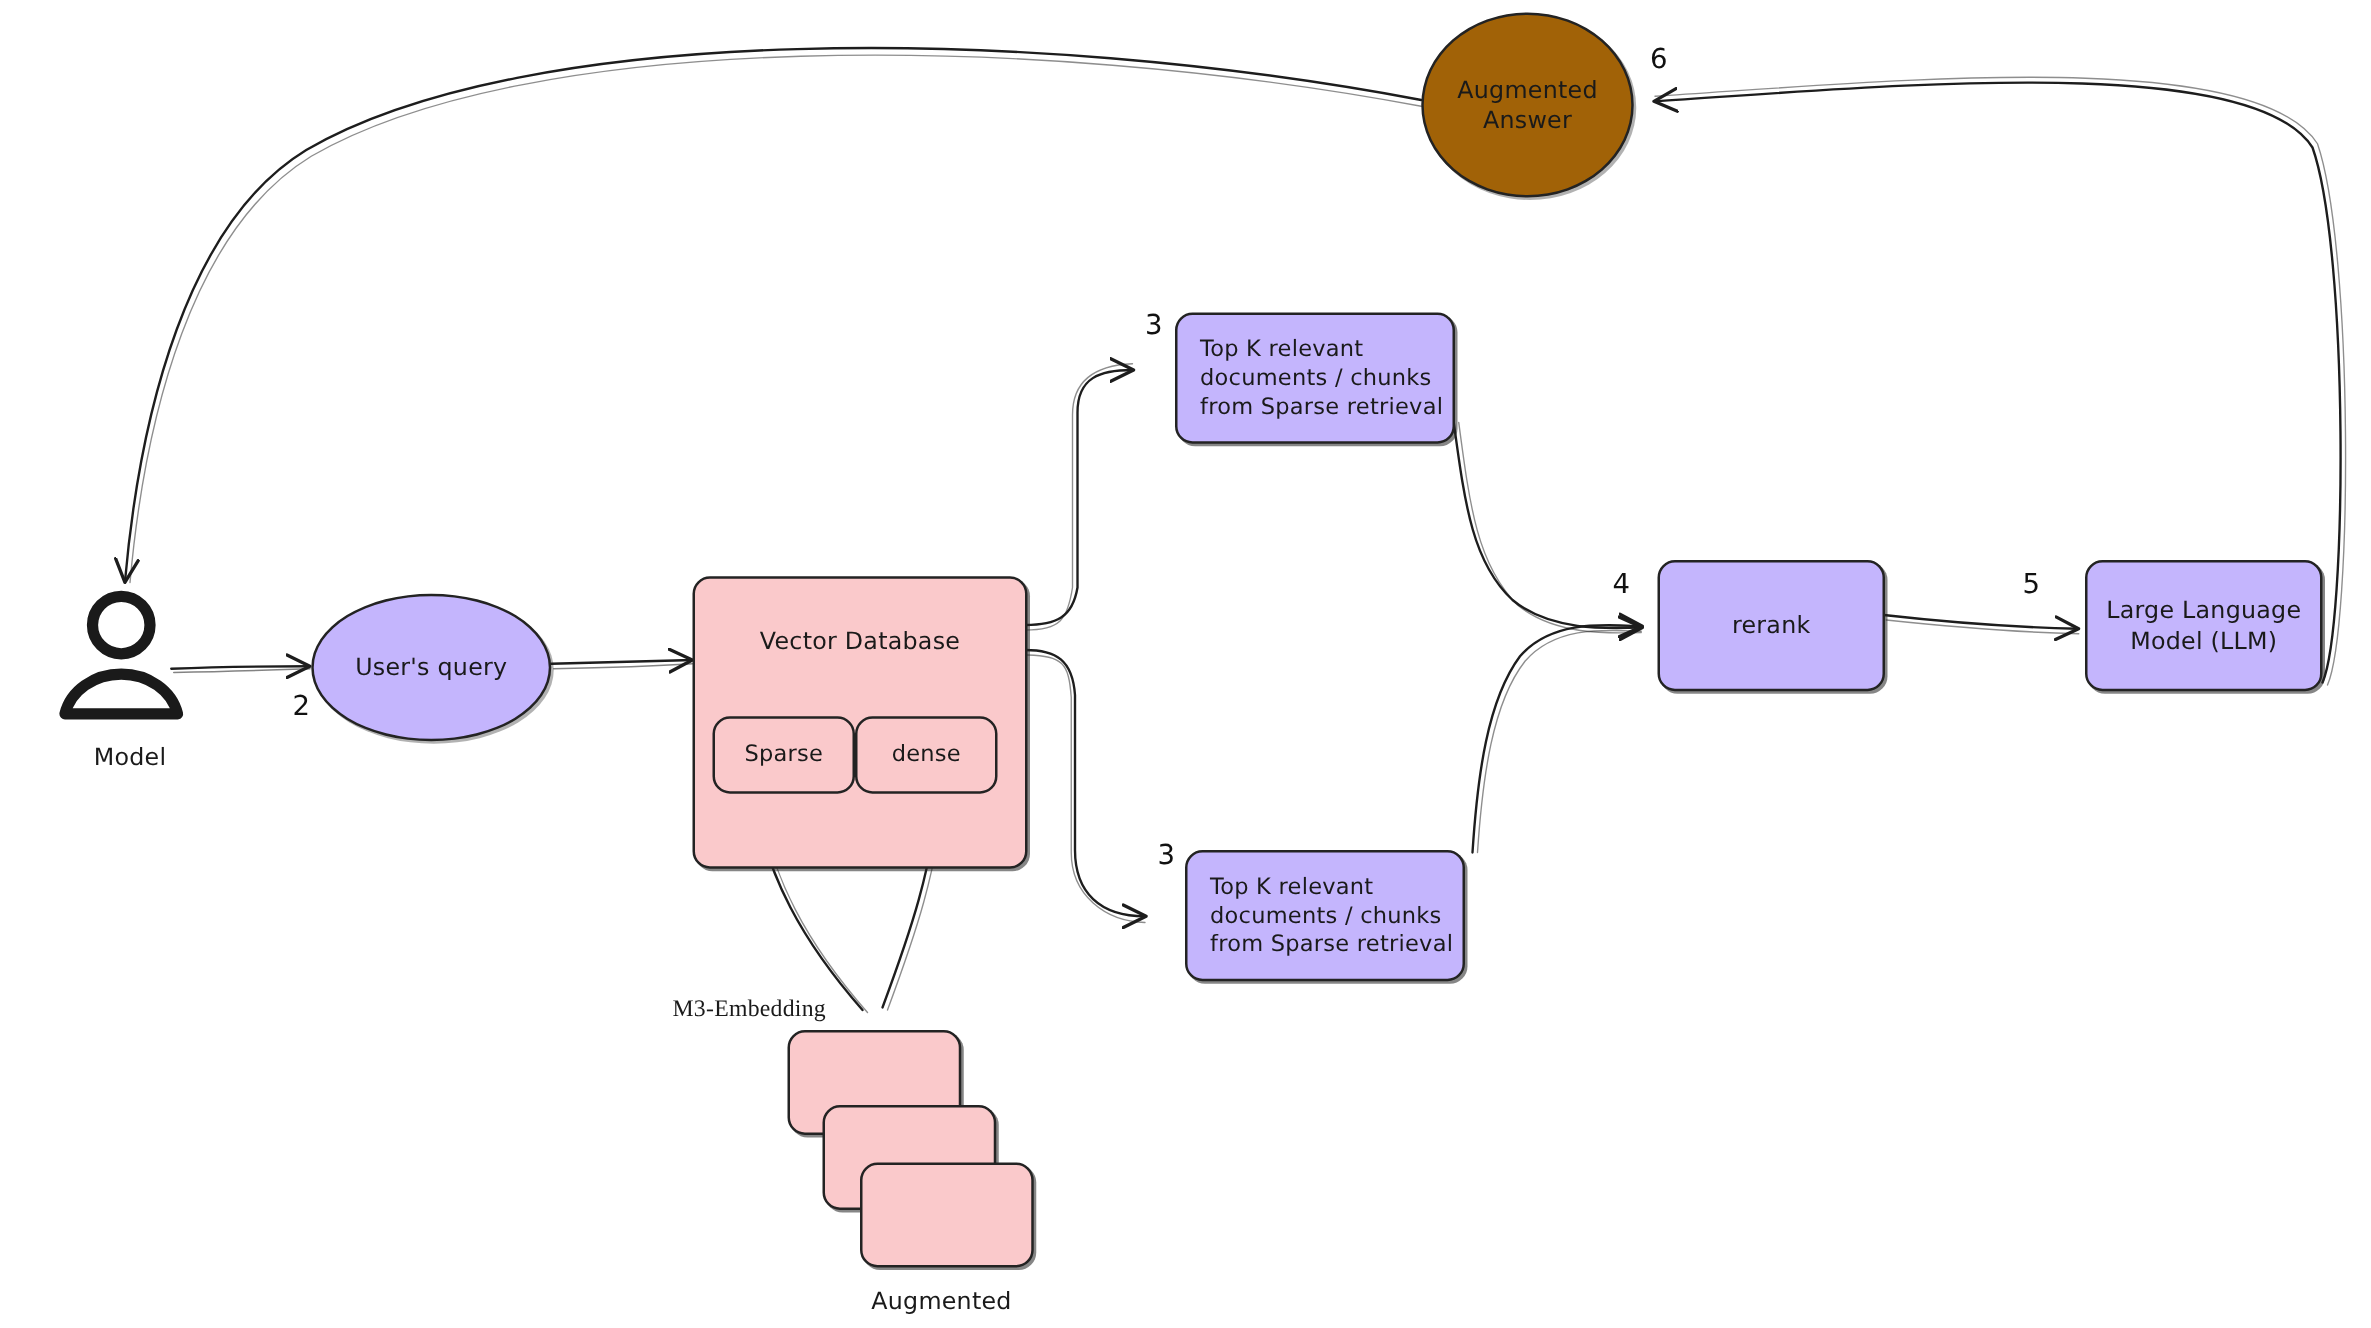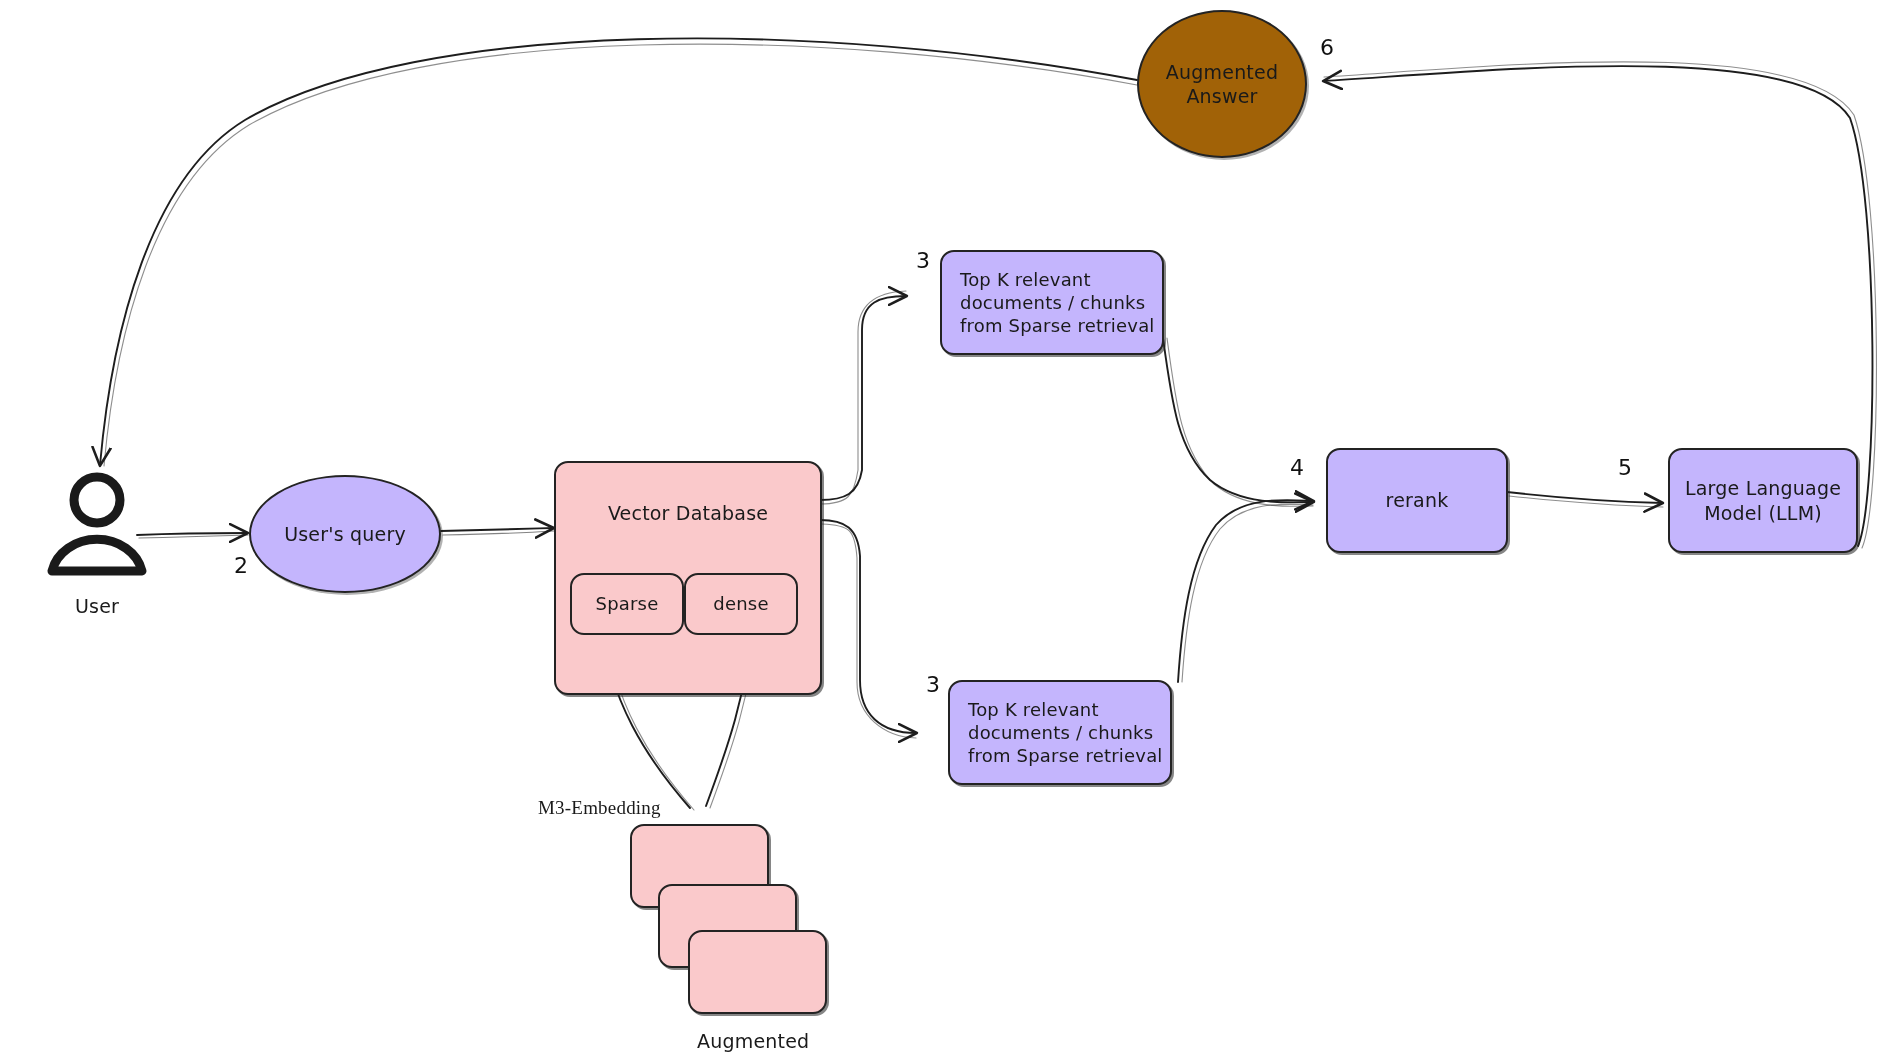--- a/index.html
+++ b/index.html
@@ -134,21 +134,21 @@
   <div class="edge-num" style="left:916px; top:248px;">3</div>
   <div class="edge-num" style="left:926px; top:672px;">3</div>
   <div class="edge-num" style="left:1290px; top:455px;">4</div>
   <div class="edge-num" style="left:1618px; top:455px;">5</div>
   <div class="edge-num" style="left:1320px; top:35px;">6</div>
 
   <svg class="actor-svg" width="110" height="110" viewBox="0 0 110 110" style="left:42px; top:470px;">
     <circle cx="55" cy="30" r="23" fill="none" stroke="#1a1a1a" stroke-width="9"></circle>
     <path d="M10,101 A46,40 0 0 1 100,101 Z" fill="none" stroke="#1a1a1a" stroke-width="9" stroke-linejoin="round"></path>
   </svg>
-  <div class="label-free" style="left:75px; top:595px;">User</div>
+  <div class="label-free" style="left:75px; top:595px;">Model</div>
 
   <div class="node ellipse fill-yellow label-node" style="left:249px; top:475px; width:192px; height:118px;">
     <span>User's query</span>
   </div>
 
   <div class="node rect fill-pink" style="left:554px; top:413px; width:268px; height:234px; display:block;margin-top:48px;">
     <div class="label-node" style="text-align:center; margin-top:38px;">Vector Database</div>
     <div style="position:absolute; left:14px; top:110px; width:240px;
                 display:flex; ">
       <div class="node rect fill-pink label-node small" style="position:relative; left:0; top:0; width:114px; height:62px; box-shadow:none;">

